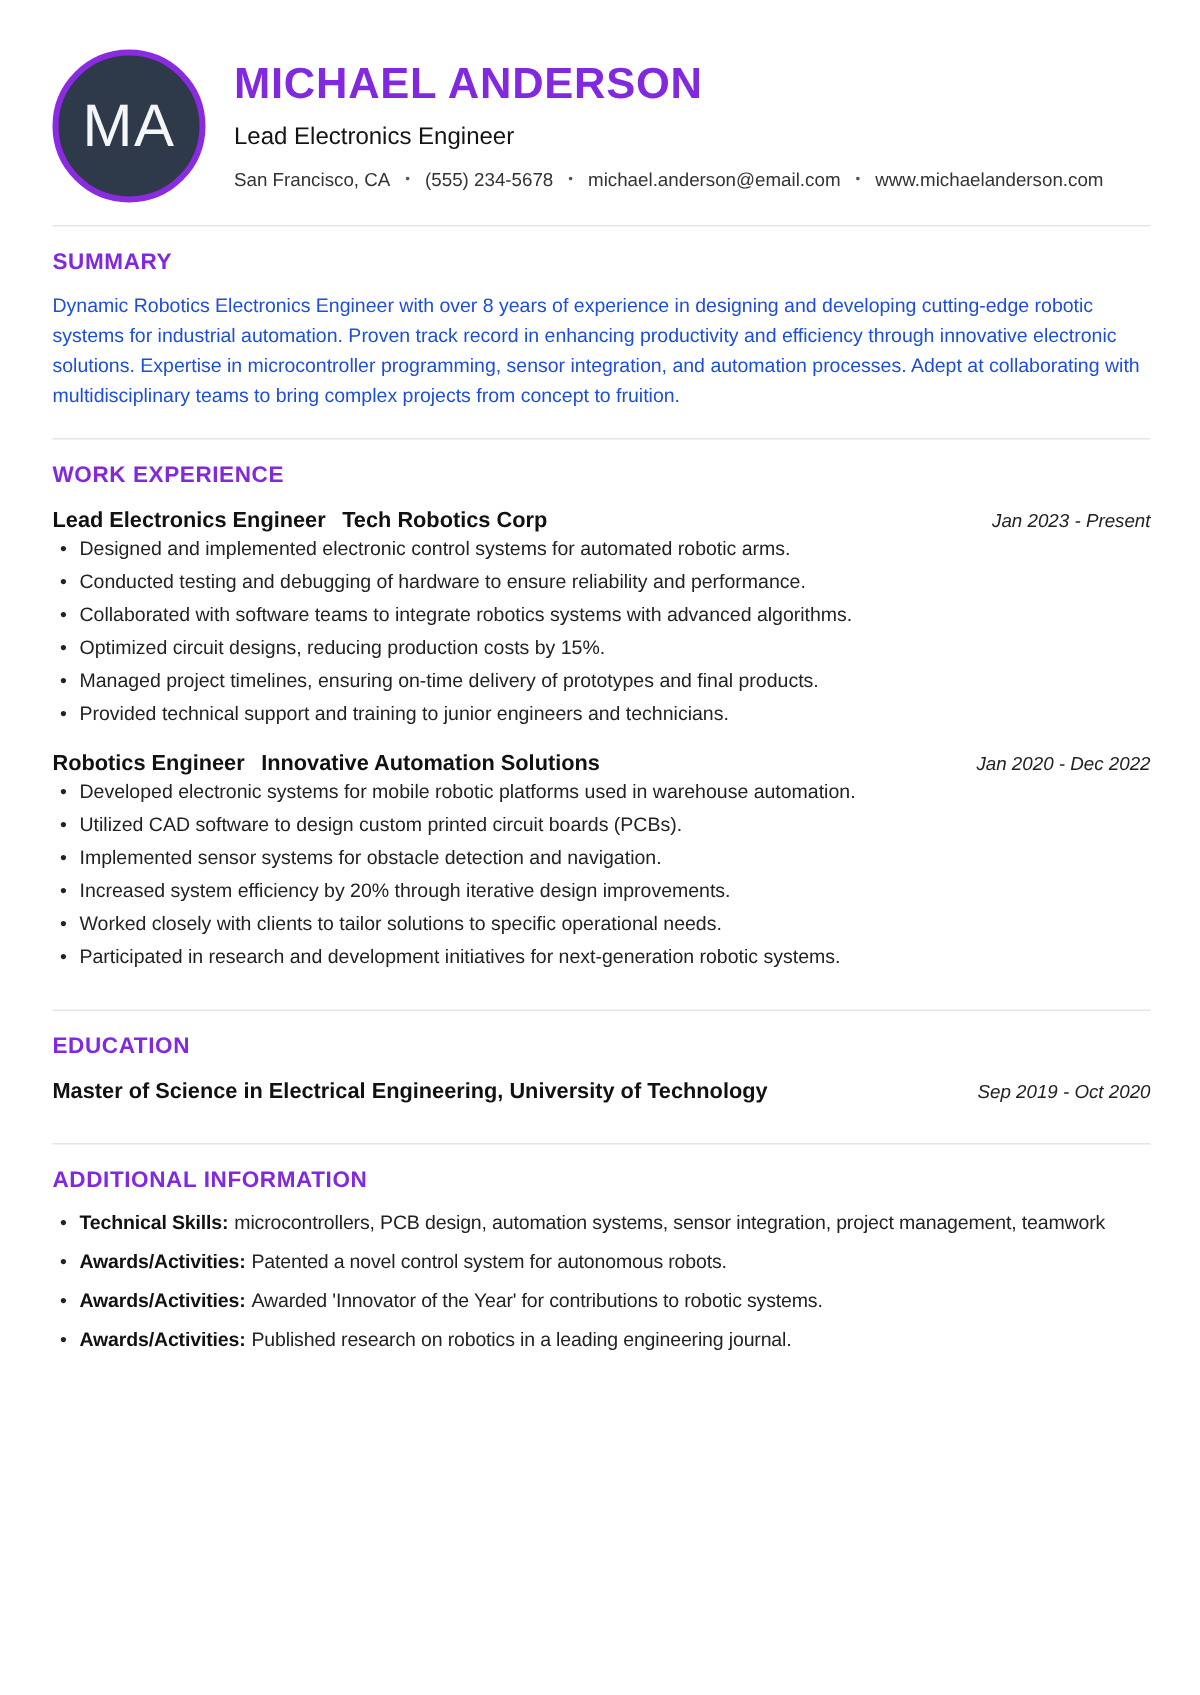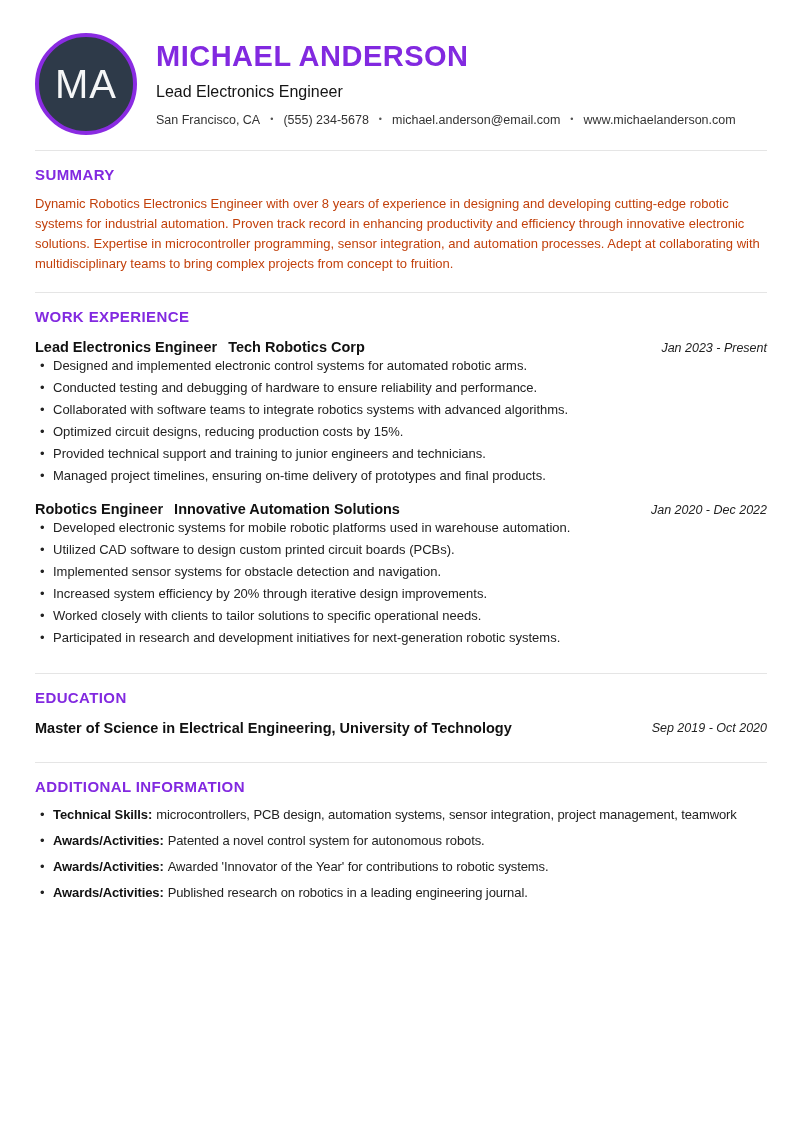--- a/index.html
+++ b/index.html
@@ -30,21 +30,21 @@
   .contact{margin-top:12px;display:flex;align-items:center;gap:10px;font-size:12.5px;color:#333;}
   .contact .dot{font-size:9px;color:#555;line-height:1;}
 
   
   .divider{border:none;border-top:1px solid var(--divider);margin:15px 0 0 0;}
   .section-heading{
     margin:16px 0 0 0;font-size:15px;font-weight:700;color:var(--accent);
     letter-spacing:0.4px;line-height:1.1;
   }
   .summary-text{
-    margin:10px 0 0 0;font-size:13px;line-height:20px;color:#c2410c;
+    margin:10px 0 0 0;font-size:13px;line-height:20px;color:#1d4ed8;
   }
   .divider.after-summary{margin-top:18px;}
   .divider.after-work{margin-top:24px;}
   .divider.after-edu{margin-top:26px;}
 
   
   .job-header{display:flex;align-items:baseline;margin-top:14px;}
   .job-header .jtitle{font-size:14.5px;font-weight:700;color:#111;}
   .job-header .company{font-size:14.5px;font-weight:700;color:#111;margin-left:11px;}
   .job-header .dates{margin-left:auto;font-size:12.5px;font-style:italic;color:#222;}
@@ -112,22 +112,22 @@
       <div class="job-header">
         <span class="jtitle">Lead Electronics Engineer</span>
         <span class="company">Tech Robotics Corp</span>
         <span class="dates">Jan 2023 - Present</span>
       </div>
       <ul class="bullets">
         <li>Designed and implemented electronic control systems for automated robotic arms.</li>
         <li>Conducted testing and debugging of hardware to ensure reliability and performance.</li>
         <li>Collaborated with software teams to integrate robotics systems with advanced algorithms.</li>
         <li>Optimized circuit designs, reducing production costs by 15%.</li>
+        <li>Managed project timelines, ensuring on-time delivery of prototypes and final products.</li>
         <li>Provided technical support and training to junior engineers and technicians.</li>
-        <li>Managed project timelines, ensuring on-time delivery of prototypes and final products.</li>
       </ul>
     </div>
 
     <div class="job">
       <div class="job-header">
         <span class="jtitle">Robotics Engineer</span>
         <span class="company">Innovative Automation Solutions</span>
         <span class="dates">Jan 2020 - Dec 2022</span>
       </div>
       <ul class="bullets">

